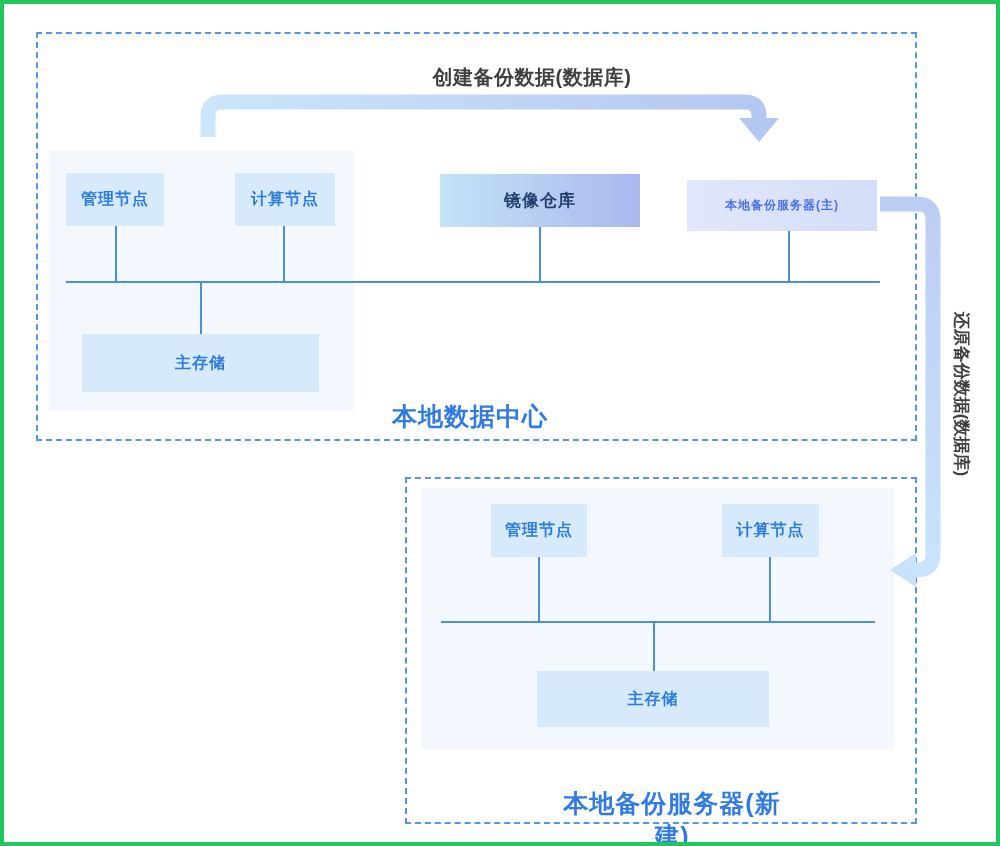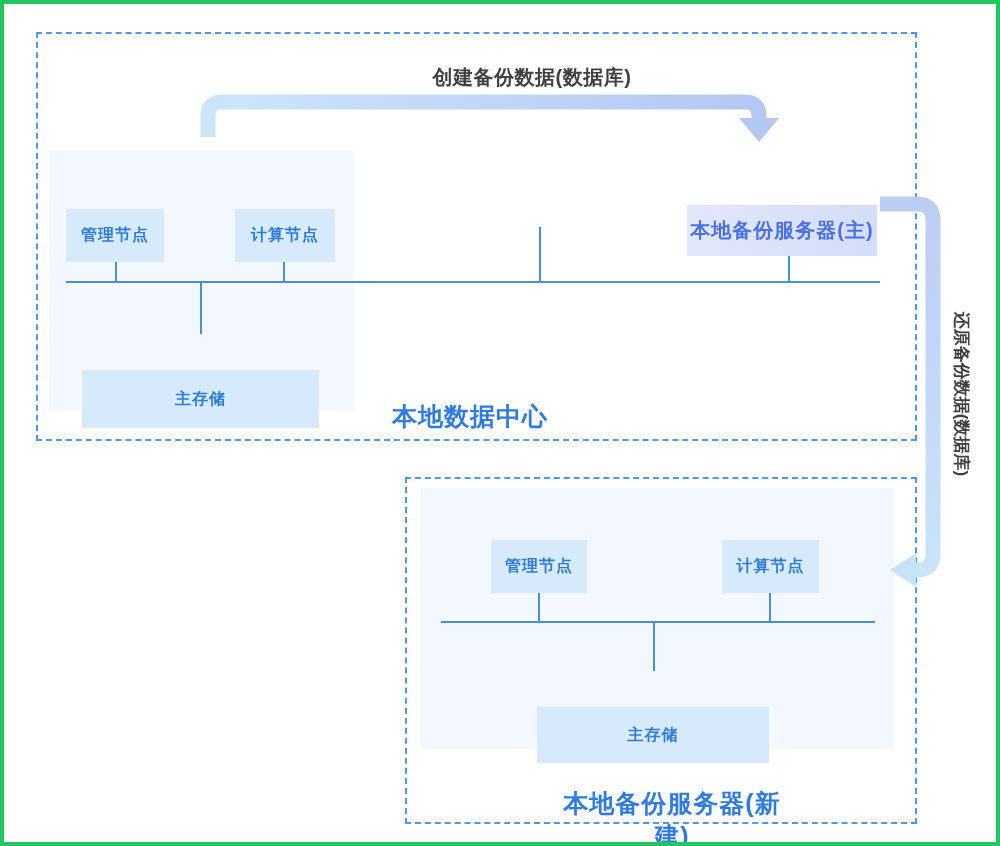--- a/index.html
+++ b/index.html
@@ -47,36 +47,35 @@
     display: flex;
     align-items: center;
     justify-content: center;
     background: #d6eafb;
     color: #2e7cd9;
     font-size: 16px;
     font-weight: 600;
     letter-spacing: 1px;
     z-index: 6;
     box-sizing: border-box;
-    margin-top: 36px;
   }
   .node-mgmt-top    { left: 62px;  top: 169px; width: 98px;  height: 53px; }
   .node-comp-top    { left: 231px; top: 169px; width: 100px; height: 53px; }
   .node-storage-top { left: 78px;  top: 330px; width: 237px; height: 58px; }
   .node-mirror {
     left: 436px; top: 170px; width: 200px; height: 53px;
     background: linear-gradient(90deg, #c4e3f8 0%, #a9b7ee 100%);
     color: #27406e;
     font-size: 17px;
   }
   .node-backup {
-    left: 683px; top: 165px; width: 190px; height: 51px;
+    left: 683px; top: 176px; width: 190px; height: 51px;
     background: linear-gradient(90deg, #e2e8fb 0%, #d3ddf7 100%);
     color: #4a6fe8;
-    font-size: 20px;
+    font-size: 12px;
   }
   .node-mgmt-bot    { left: 487px; top: 500px; width: 96px;  height: 53px; }
   .node-comp-bot    { left: 718px; top: 500px; width: 97px;  height: 53px; }
   .node-storage-bot { left: 533px; top: 667px; width: 232px; height: 56px; }
 
   .flow-title {
     position: absolute;
     left: 378px; top: 60px; width: 300px;
     text-align: center;
     font-size: 20px;
@@ -168,20 +167,21 @@
       <path d="M 876 200 L 913 200 Q 929 200 929 216 L 929 550 Q 929 566 913 566 L 911 566" fill="none" stroke="url(#gradRightArrow)" stroke-width="15"></path>
       <polygon points="912,549 912,583 886,566" fill="#c7e3fa"></polygon>
     </g>
   </svg>
 
   <div class="flow-title">创建备份数据(数据库)</div>
   <div class="restore-label">还原备份数据(数据库)</div>
 
   <div class="node node-mgmt-top">管理节点</div>
   <div class="node node-comp-top">计算节点</div>
+  <div class="node node-mirror">镜像仓库</div>
   <div class="node node-backup">本地备份服务器(主)</div>
   <div class="node node-storage-top">主存储</div>
   <div class="dc-label dc-label-top">本地数据中心</div>
 
   <div class="node node-mgmt-bot">管理节点</div>
   <div class="node node-comp-bot">计算节点</div>
   <div class="node node-storage-bot">主存储</div>
   <div class="dc-label dc-label-bottom">本地备份服务器(新建)</div>
 
 </div>

